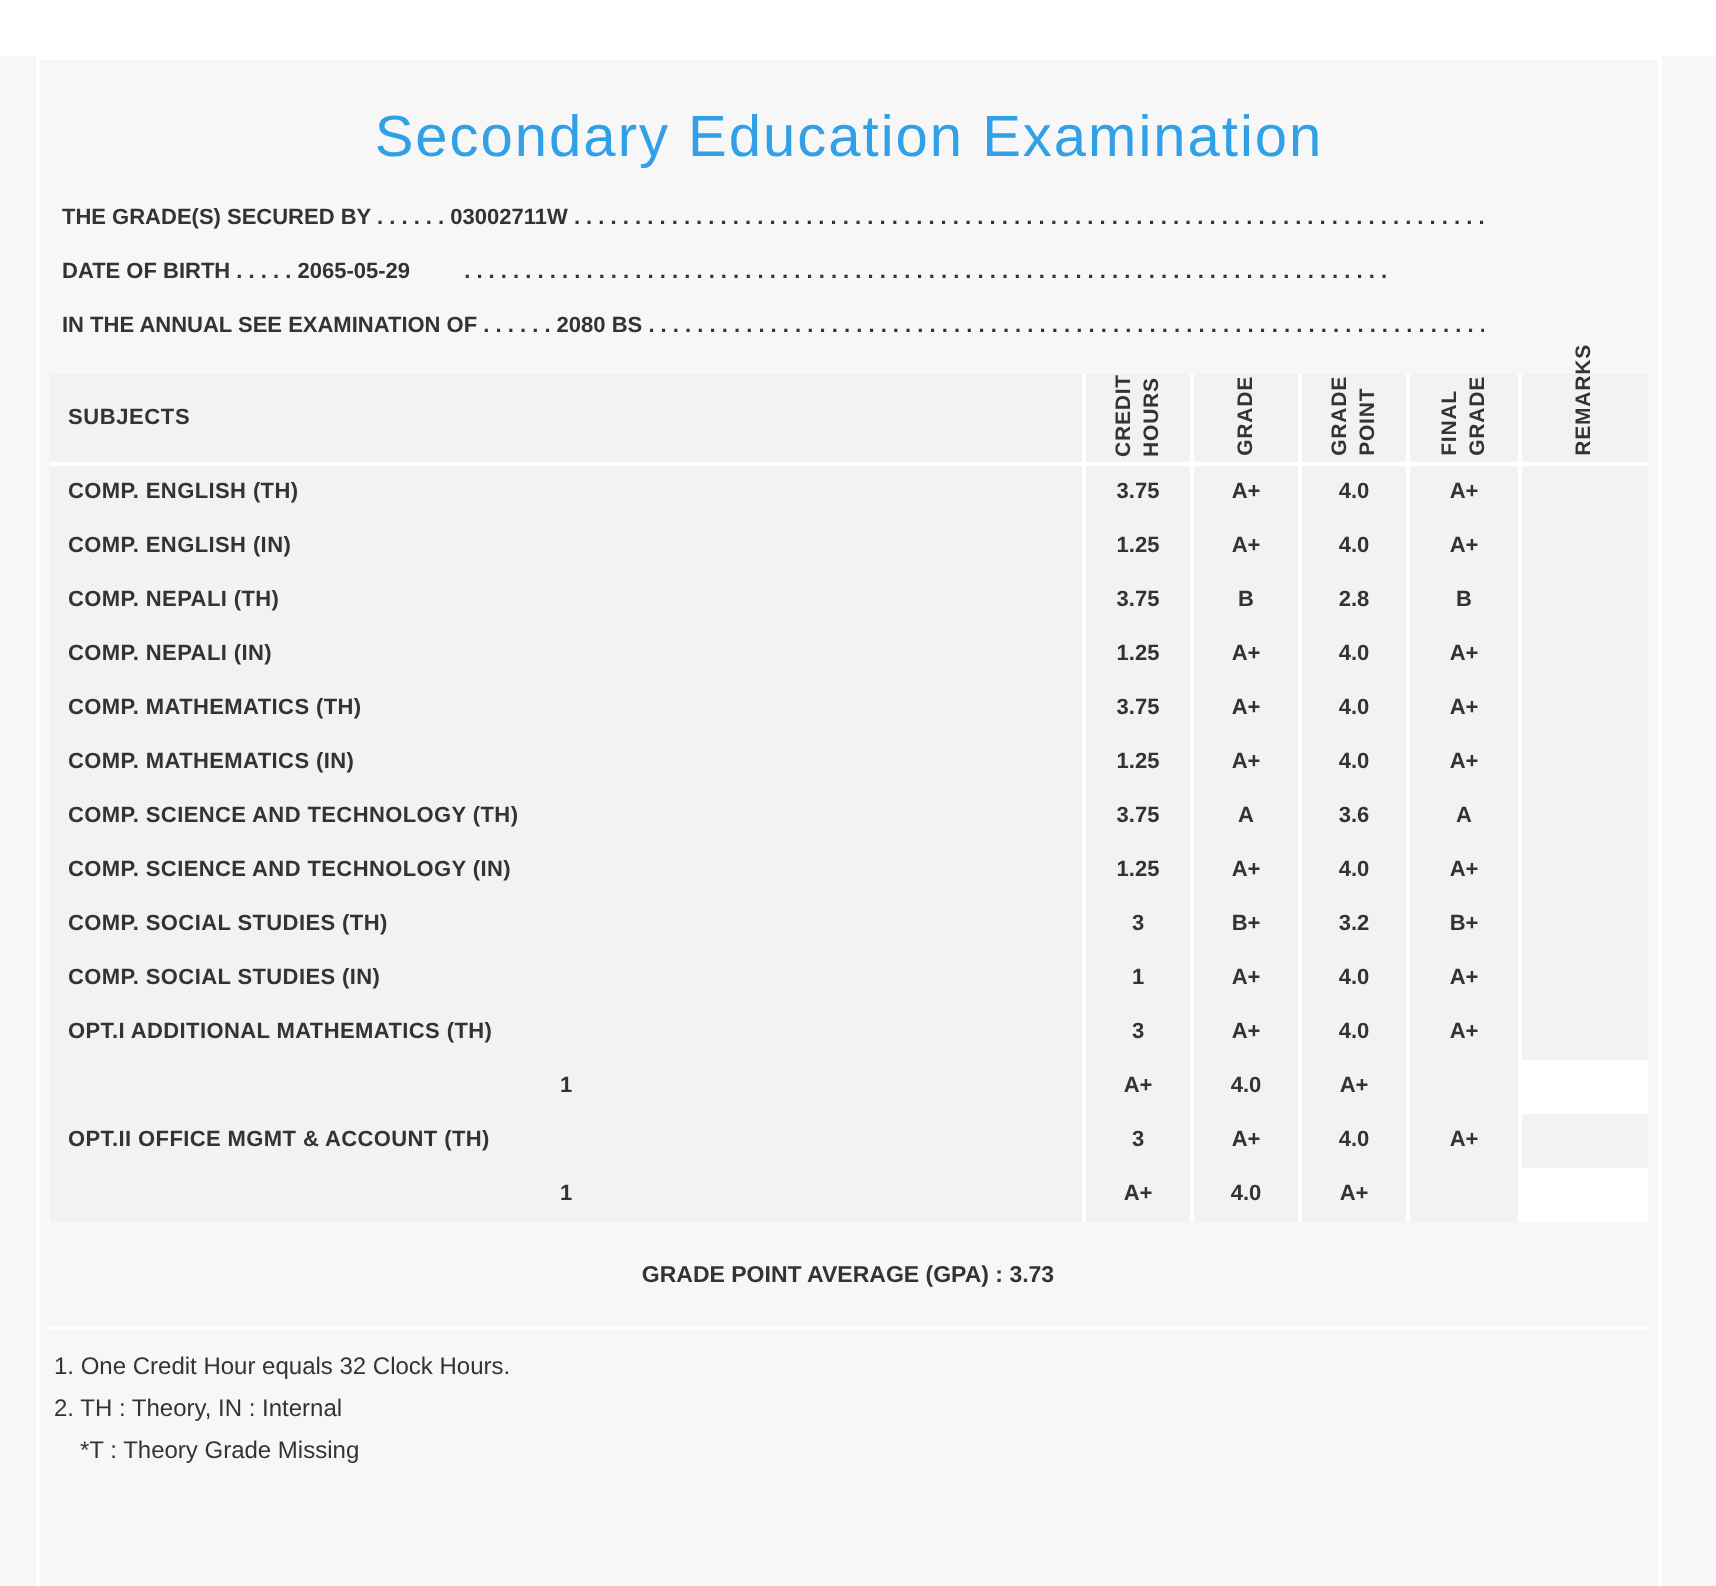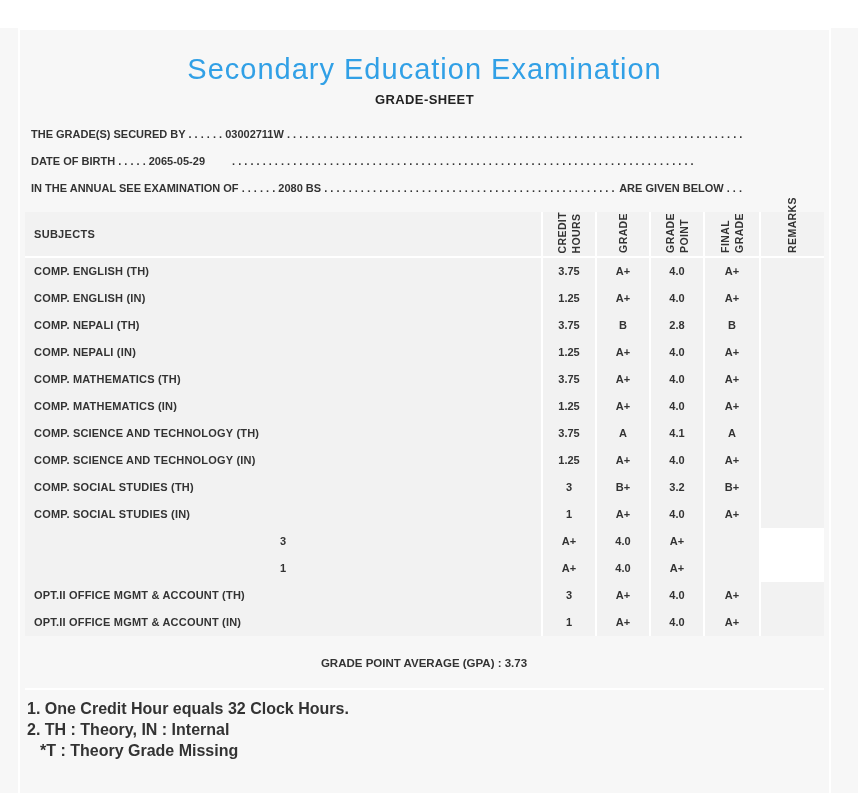--- a/index.html
+++ b/index.html
@@ -119,45 +119,44 @@
     line-height:14px;
     padding-right:1px;
   }
   
   .notes{
     margin-top:18px;
     border-top:2px solid var(--sep);
     padding:8px 0 0 2px;
   }
   .footnote{
-    font-size:16px;
-    font-weight:700;
+    font-size:12px;
+    font-weight:400;
     line-height:21px;
     white-space:nowrap;
   }
   .footnote.indent{padding-left:13px;}
 </style>
 </head>
 <body>
 
 <div class="page-band">
   <div class="card">
 
     <h1 class="title">Secondary Education Examination</h1>
-    <h2 class="subtitle">GRADE-SHEET</h2>
 
     <div class="meta">
       <div class="meta-line" style="max-width:714px;">
         <span class="fixed">THE GRADE(S) SECURED BY . . . . . . 03002711W </span><span class="dotfill">. . . . . . . . . . . . . . . . . . . . . . . . . . . . . . . . . . . . . . . . . . . . . . . . . . . . . . . . . . . . . . . . . . . . . . . . . . . . . . . . . . . . . . . . . . . . . . . . . . . . </span><span class="fixed"></span>
       </div>
       <div class="meta-line" style="max-width:689px;gap:24px;">
         <span class="fixed">DATE OF BIRTH . . . . . 2065-05-29 </span><span class="dotfill">. . . . . . . . . . . . . . . . . . . . . . . . . . . . . . . . . . . . . . . . . . . . . . . . . . . . . . . . . . . . . . . . . . . . . . . . . . . . . . . . . . . . . . . . . . . . . . . . . . . . </span><span class="fixed"></span>
       </div>
       <div class="meta-line" style="max-width:711px;">
-        <span class="fixed">IN THE ANNUAL SEE EXAMINATION OF . . . . . . 2080 BS </span><span class="dotfill">. . . . . . . . . . . . . . . . . . . . . . . . . . . . . . . . . . . . . . . . . . . . . . . . . . . . . . . . . . . . . . . . . . . . . . . . . . . . . . . . . . . . . . . . . . . . . . . . . . . . </span><span class="fixed"> ARE GIVEN BELOW . . .</span>
+        <span class="fixed">IN THE ANNUAL SEE EXAMINATION OF . . . . . . 2080 BS </span><span class="dotfill">. . . . . . . . . . . . . . . . . . . . . . . . . . . . . . . . . . . . . . . . . . . . . . . . . . . . . . . . . . . . . . . . . . . . . . . . . . . . . . . . . . . . . . . . . . . . . . . . . . . . </span>
       </div>
     </div>
 
     <div class="grade-table">
       <div class="trow thead">
         <div class="cell subj-h">SUBJECTS</div>
         <div class="cell hcell">
             <span class="vtext">CREDIT
 HOURS</span>
           </div>
@@ -228,21 +227,21 @@
     <div class="cell num">A+</div>
     <div class="cell num">4.0</div>
     <div class="cell num">A+</div>
     <div class="cell num"></div>
   </div>
 
   <div class="trow body-row">
     <div class="cell subject">COMP. SCIENCE AND TECHNOLOGY (TH)</div>
     <div class="cell num">3.75</div>
     <div class="cell num">A</div>
-    <div class="cell num">4.1</div>
+    <div class="cell num">3.6</div>
     <div class="cell num">A</div>
     <div class="cell num"></div>
   </div>
 
   <div class="trow body-row">
     <div class="cell subject">COMP. SCIENCE AND TECHNOLOGY (IN)</div>
     <div class="cell num">1.25</div>
     <div class="cell num">A+</div>
     <div class="cell num">4.0</div>
     <div class="cell num">A+</div>
@@ -261,20 +260,21 @@
   <div class="trow body-row">
     <div class="cell subject">COMP. SOCIAL STUDIES (IN)</div>
     <div class="cell num">1</div>
     <div class="cell num">A+</div>
     <div class="cell num">4.0</div>
     <div class="cell num">A+</div>
     <div class="cell num"></div>
   </div>
 
   <div class="trow body-row">
+    <div class="cell subject">OPT.I ADDITIONAL MATHEMATICS (TH)</div>
     <div class="cell num">3</div>
     <div class="cell num">A+</div>
     <div class="cell num">4.0</div>
     <div class="cell num">A+</div>
     <div class="cell num"></div>
   </div>
 
   <div class="trow body-row">
     <div class="cell num">1</div>
     <div class="cell num">A+</div>
@@ -286,21 +286,20 @@
   <div class="trow body-row">
     <div class="cell subject">OPT.II OFFICE MGMT &amp; ACCOUNT (TH)</div>
     <div class="cell num">3</div>
     <div class="cell num">A+</div>
     <div class="cell num">4.0</div>
     <div class="cell num">A+</div>
     <div class="cell num"></div>
   </div>
 
   <div class="trow body-row">
-    <div class="cell subject">OPT.II OFFICE MGMT &amp; ACCOUNT (IN)</div>
     <div class="cell num">1</div>
     <div class="cell num">A+</div>
     <div class="cell num">4.0</div>
     <div class="cell num">A+</div>
     <div class="cell num"></div>
   </div>
 </div>
     </div>
 
     <div class="gpa-row">

